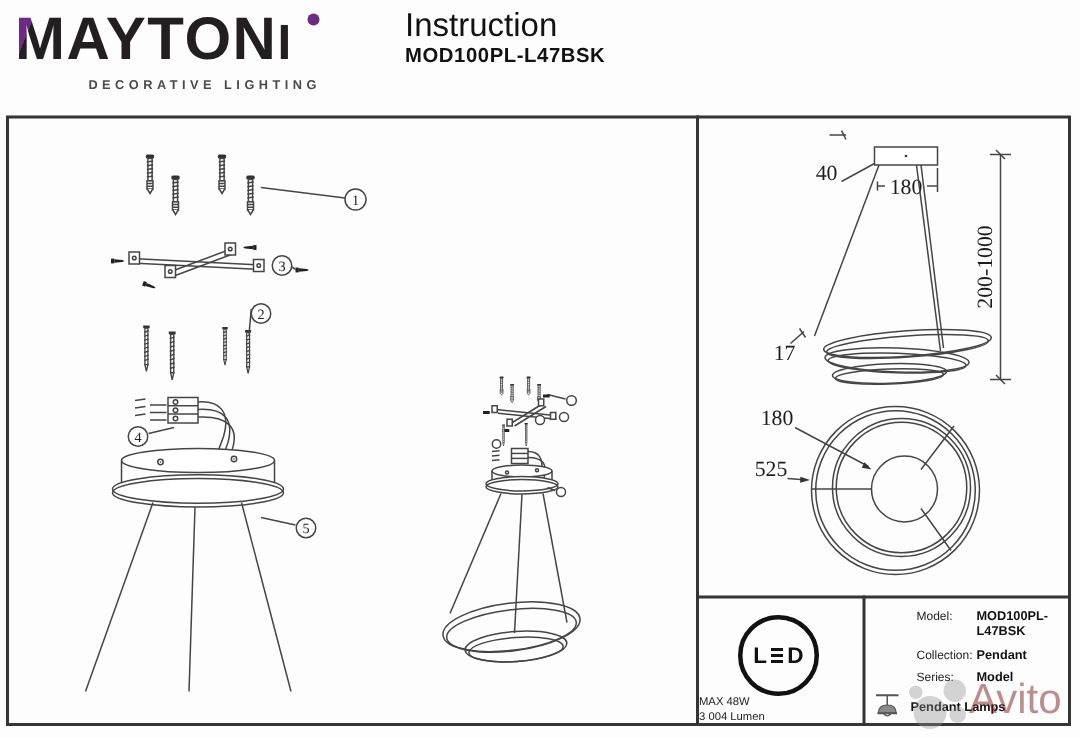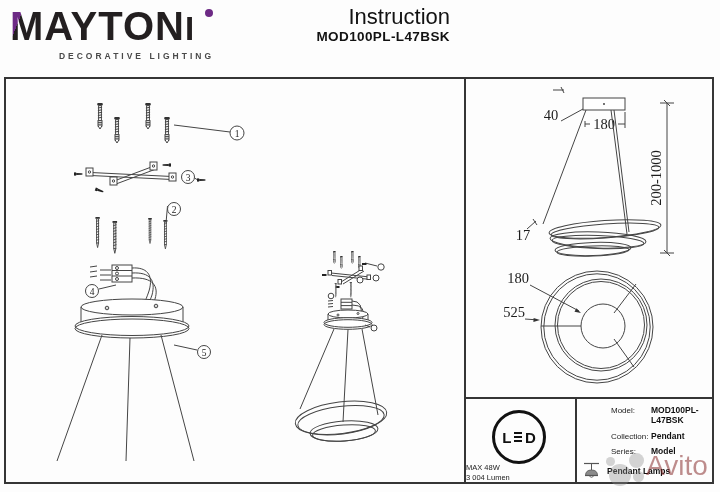--- a/index.html
+++ b/index.html
@@ -10,21 +10,21 @@
   .brand{position:absolute;left:10px;top:4px;width:206px;height:48px;
          font-weight:700;font-size:40px;line-height:44px;letter-spacing:1px;
          color:#231f20;white-space:nowrap;}
   .brand .m{background:linear-gradient(112deg,#6d2a85 0 30%,#231f20 30%);
             -webkit-background-clip:text;background-clip:text;color:transparent;}
   .brand .i{font-size:33px;}
   .brand-dot{position:absolute;right:3px;top:5px;width:8px;height:8px;border-radius:50%;
              background:#6d2a85;}
   .tagline{position:absolute;left:10px;top:51px;width:204px;text-align:right;
            font-size:8.5px;letter-spacing:3px;color:#4a4a4a;font-weight:700;}
-  .titleblock{position:absolute;left:270px;top:5px;width:180px;text-align:right;}
+  .titleblock{position:absolute;left:270px;top:5px;width:180px;text-align:left;}
   .title-main{font-size:22px;color:#121212;line-height:24px;}
   .title-model{font-size:13.5px;font-weight:700;letter-spacing:.4px;color:#121212;line-height:16px;}
 
   
   .frame{position:absolute;left:4px;top:77px;width:710px;height:407px;
          border:2px solid #353535;box-sizing:border-box;background:transparent;}
   .div-v{position:absolute;left:464px;top:77px;width:2px;height:407px;background:#353535;}
   .div-h{position:absolute;left:464px;top:397px;width:250px;height:2px;background:#353535;}
   .div-v2{position:absolute;left:575px;top:397px;width:2px;height:87px;background:#353535;}
 

